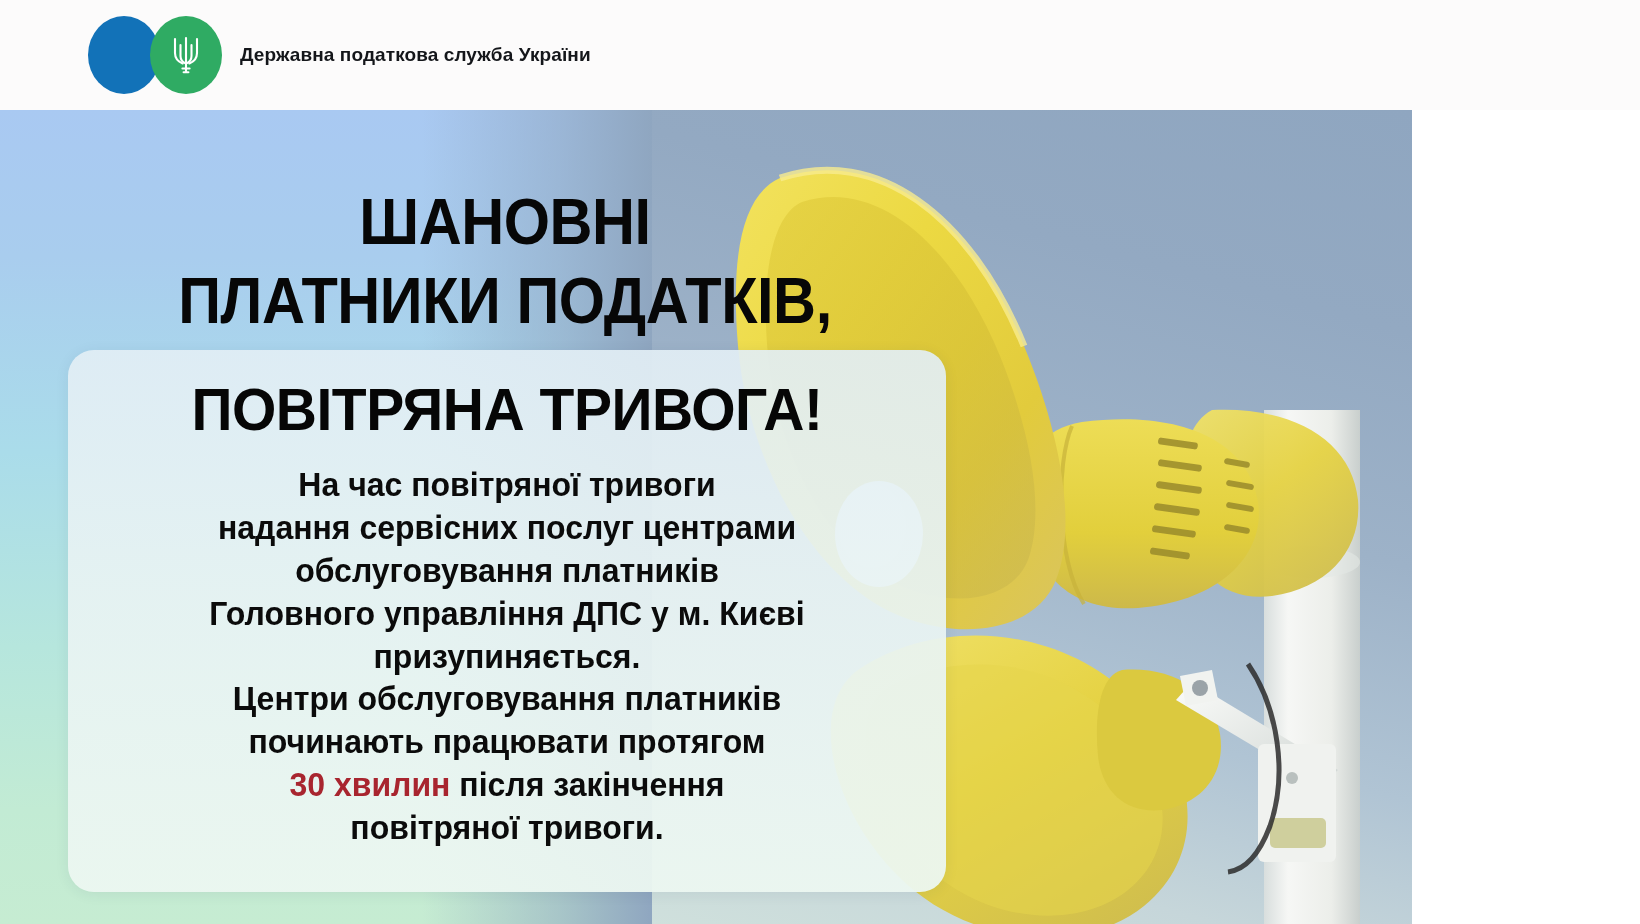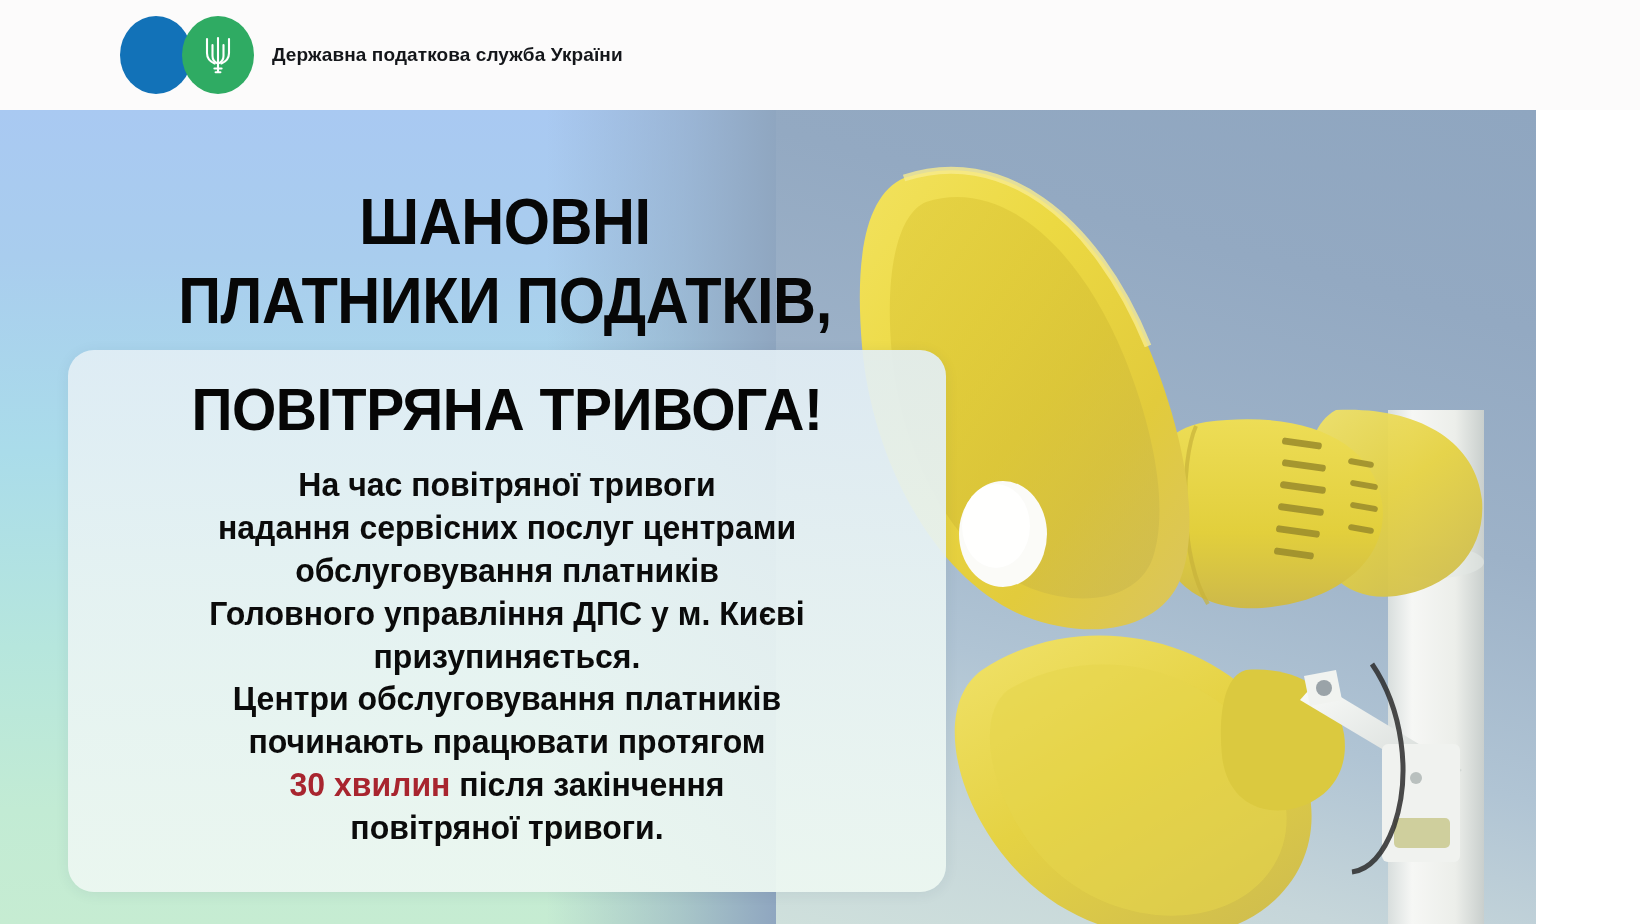--- a/index.html
+++ b/index.html
@@ -10,40 +10,40 @@
     background:#fff;
   }
   .page { position:relative; width:1640px; height:924px; overflow:hidden; }
 
   
   .header {
     position:absolute; left:0; top:0; width:1640px; height:110px;
     background:#fcfbfb;
     display:flex; align-items:center;
   }
-  .header-inner { display:flex; align-items:center; padding-left:120px; gap:18px; }
+  .header-inner { display:flex; align-items:center; padding-left:88px; gap:18px; }
   .logo-mark { position:relative; width:134px; height:78px; flex:none; }
   .logo-circle-blue {
     position:absolute; left:0; top:0; width:72px; height:78px;
     border-radius:50%; background:#1272b8;
   }
   .logo-circle-green {
     position:absolute; left:62px; top:0; width:72px; height:78px;
     border-radius:50%; background:#2fab63;
     display:flex; align-items:center; justify-content:center;
   }
   .logo-circle-green svg { display:block; }
   .header-text { line-height:1.32; color:#14161a; }
   .header-text .line1 { font-size:19px; font-weight:bold; letter-spacing:.1px; }
   .header-text .line2 { font-size:19px; font-weight:bold; letter-spacing:.1px; margin-top:7px; }
   .header-text .line3 { font-size:19px; font-weight:bold; letter-spacing:.1px; }
 
   
   .stage {
-    position:absolute; left:0; top:110px; width:1536px; height:814px;
+    position:absolute; left:0; top:110px; width:1412px; height:814px;
     overflow:hidden;
   }
   .sky {
     position:absolute; inset:0;
     background:
       linear-gradient(180deg,
         #a9c9f2 0%,
         #a9cdee 18%,
         #aadcea 42%,
         #b6e6dd 66%,

